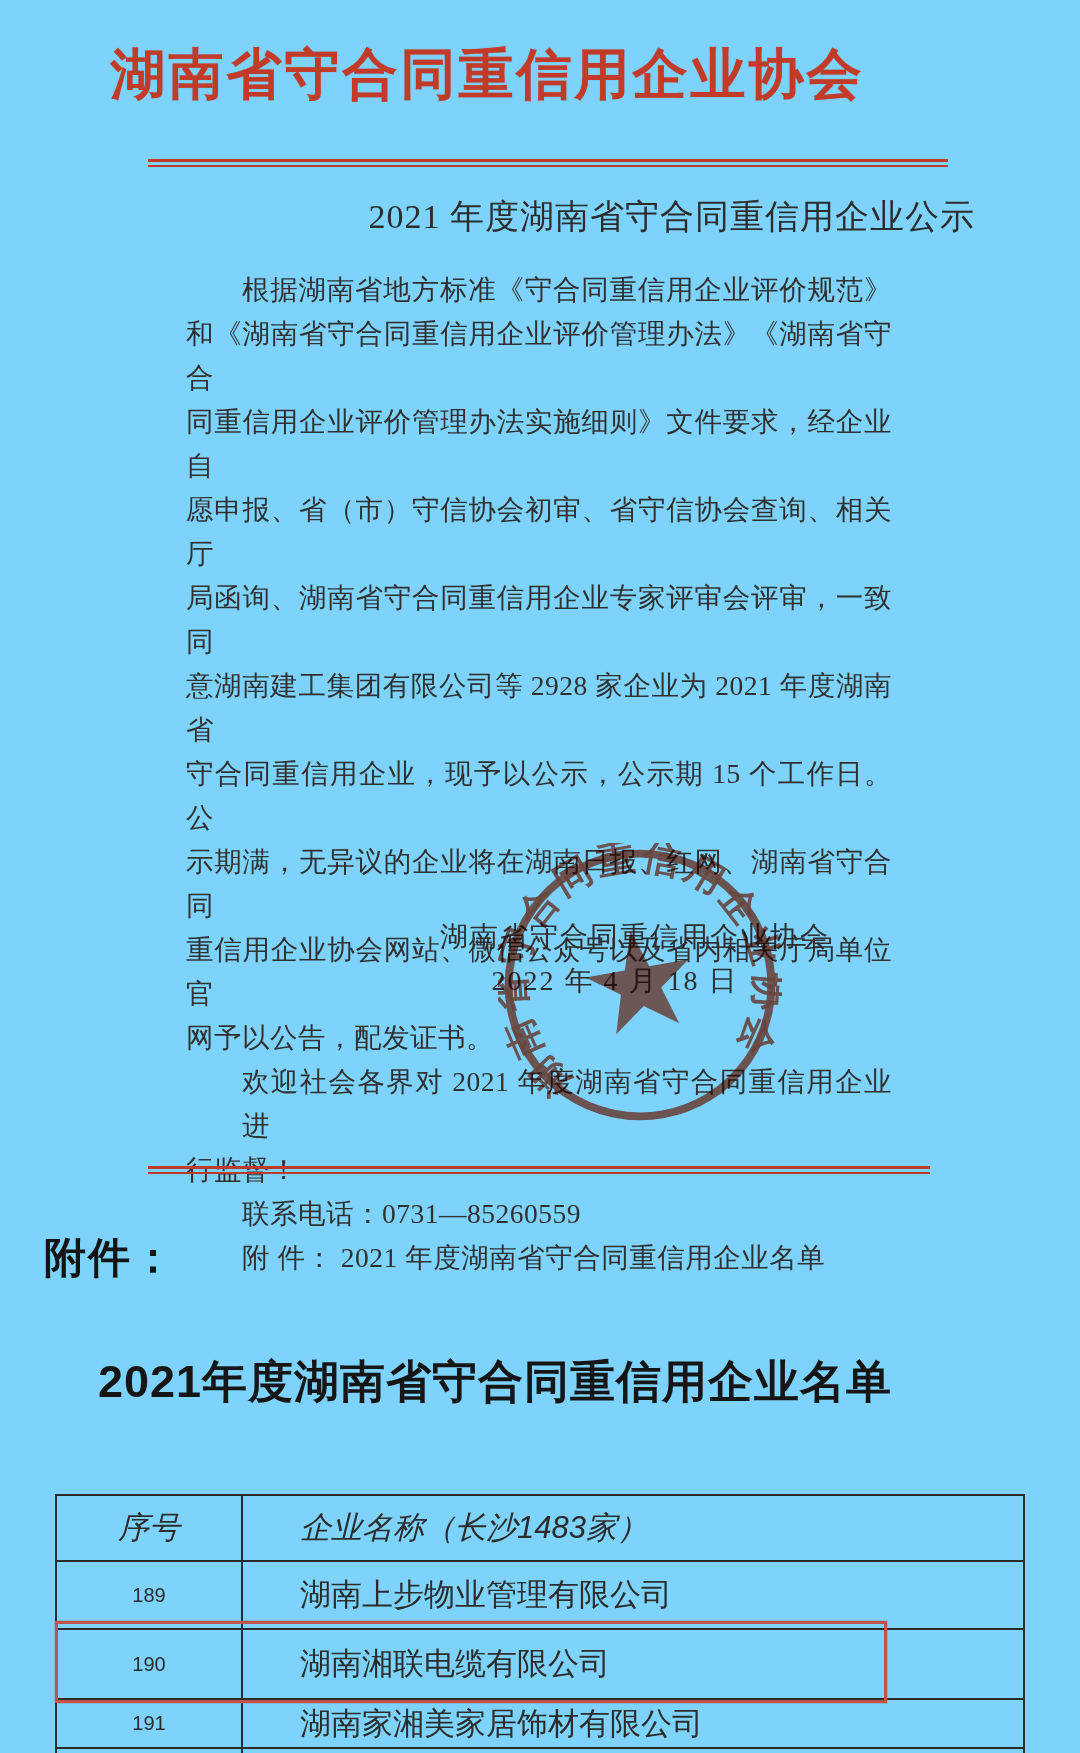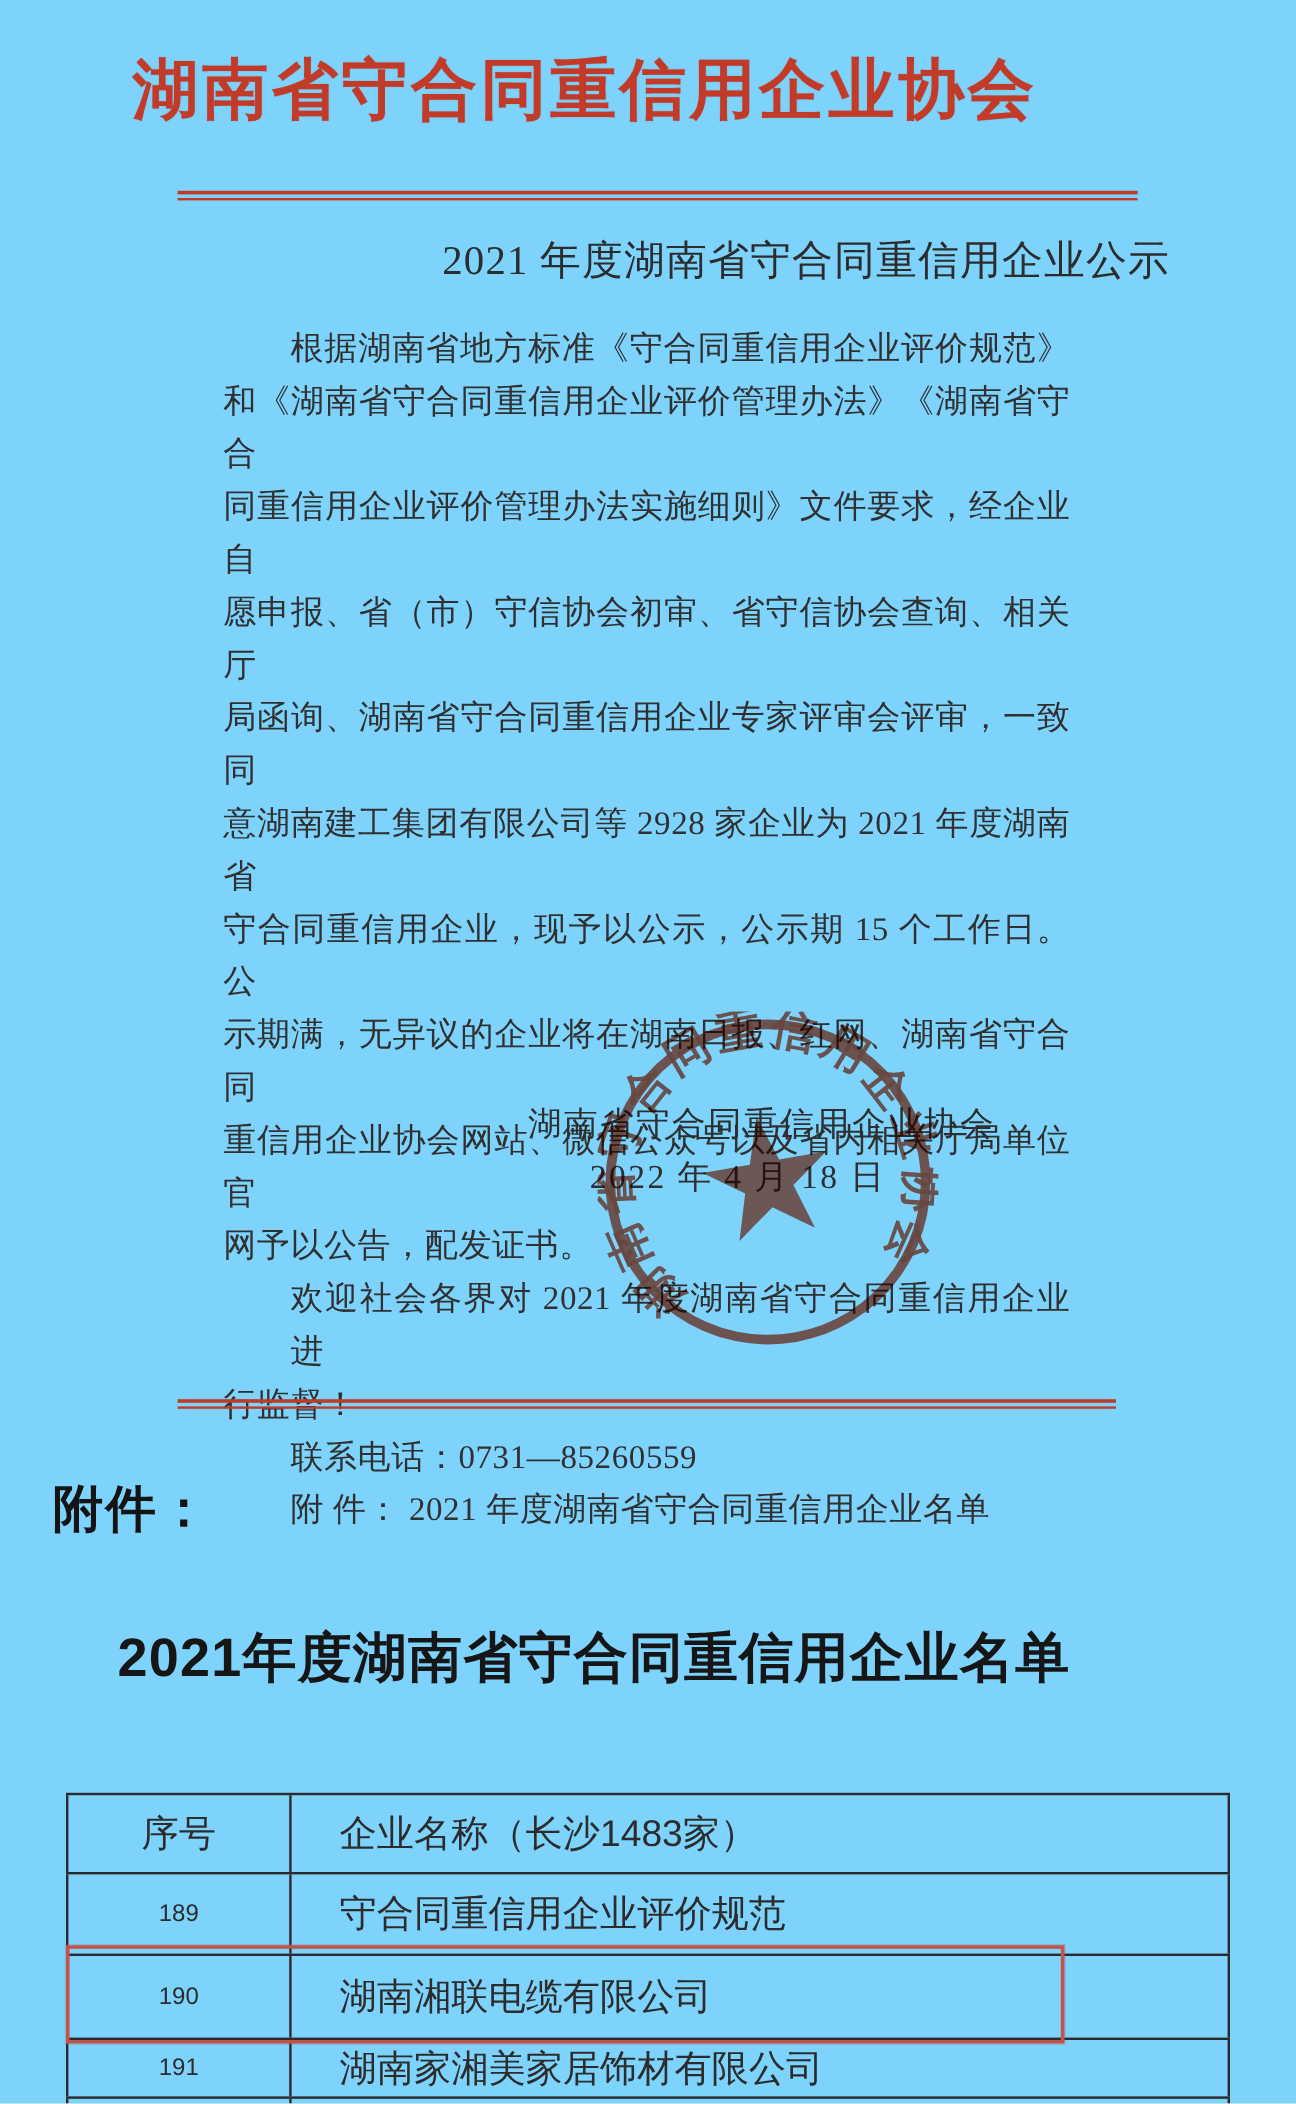--- a/index.html
+++ b/index.html
@@ -83,24 +83,24 @@
     box-sizing:border-box;
   }
   .t-row .c-no{
     width:188px;flex:0 0 188px;align-self:stretch;
     display:flex;align-items:center;justify-content:center;
     border-left:2px solid #2a2a2a;border-right:2px solid #2a2a2a;
     font-size:20px;box-sizing:border-box;
   }
   .t-row .c-name{
     flex:1;align-self:stretch;display:flex;align-items:center;
-    padding-left:40px;border-right:2px solid #2a2a2a;
+    padding-left:57px;border-right:2px solid #2a2a2a;
     font-size:31px;box-sizing:border-box;
   }
-  .t-row.head{height:66px;font-size:31px;}
+  .t-row.head{height:66px;font-size:31px;font-style:italic;}
   .t-row.head .c-no{font-size:31px;}
   .t-row.r1{height:68px;}
   .t-row.r2{height:70px;}
   .t-row.r3{height:49px;}
   .t-row.partial{height:12px;border-bottom:none;}
   
   .hl-box{
     position:absolute;top:1621px;left:55px;width:826px;height:76px;
     border:3px solid #c0544a;
     box-shadow:0 0 0 1px rgba(192,84,74,.25);
@@ -156,21 +156,21 @@
 
   <div class="list-title">2021年度湖南省守合同重信用企业名单</div>
 
   <div class="company-table">
     <div class="t-row head">
       <div class="c-no">序号</div>
       <div class="c-name">企业名称（长沙1483家）</div>
     </div>
     <div class="t-row r1">
       <div class="c-no">189</div>
-      <div class="c-name">守合同重信用企业评价规范</div>
+      <div class="c-name">湖南上步物业管理有限公司</div>
     </div>
     <div class="t-row r2">
       <div class="c-no">190</div>
       <div class="c-name">湖南湘联电缆有限公司</div>
     </div>
     <div class="t-row r3">
       <div class="c-no">191</div>
       <div class="c-name">湖南家湘美家居饰材有限公司</div>
     </div>
     <div class="t-row partial">

